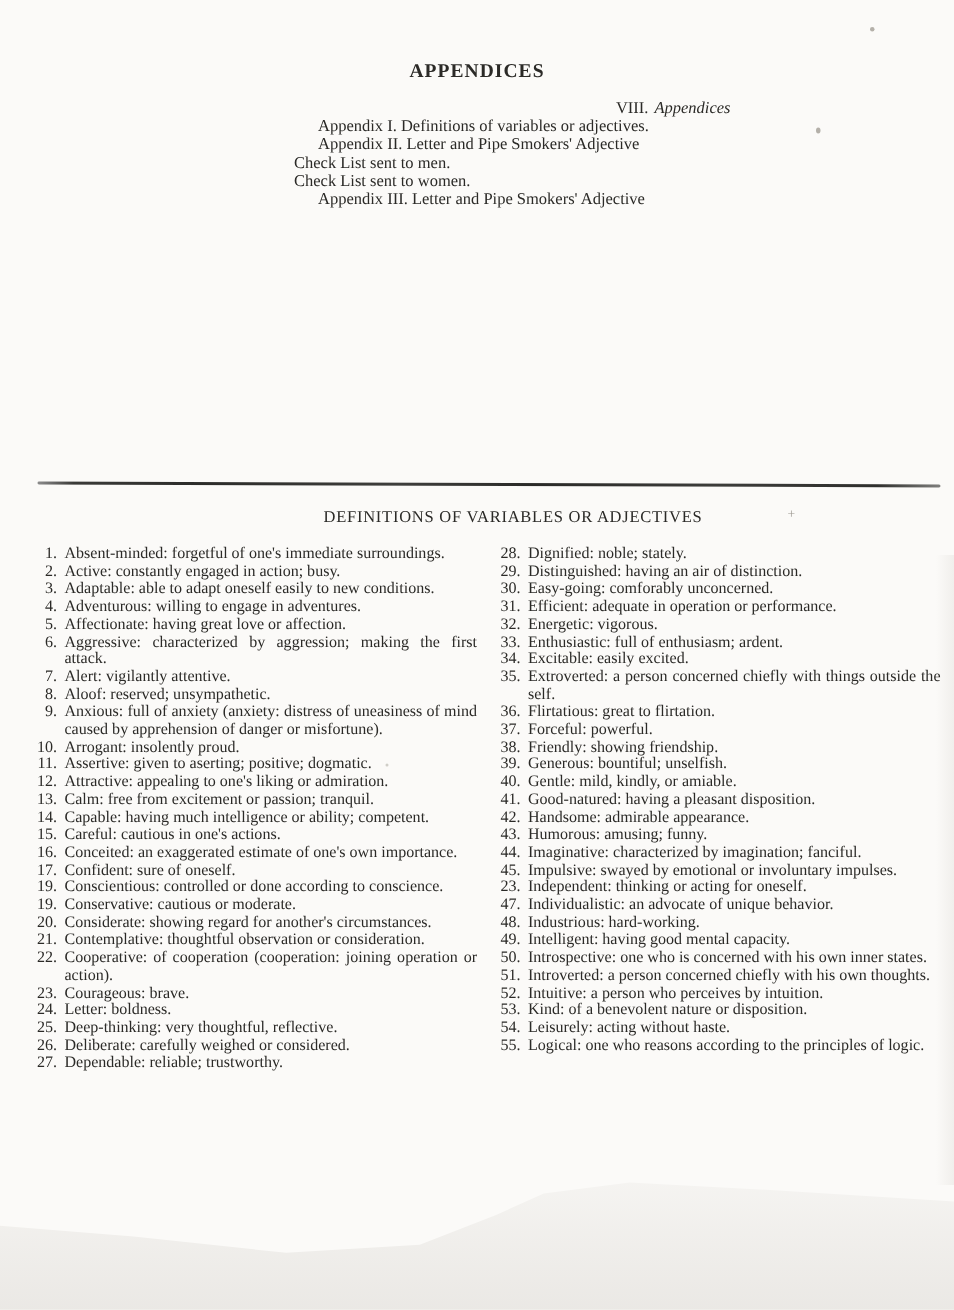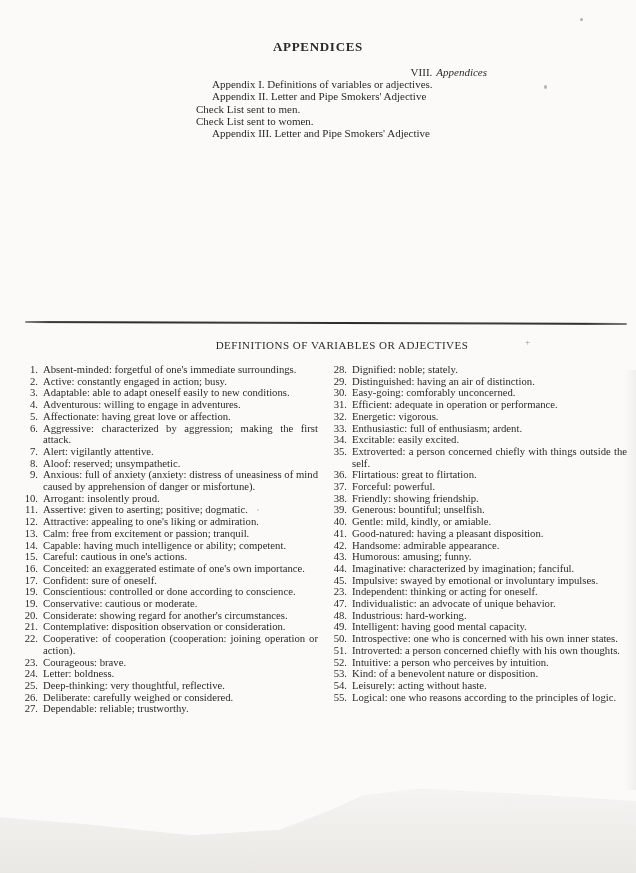--- a/index.html
+++ b/index.html
@@ -221,21 +221,21 @@
           <span class="txt">Conservative: cautious or moderate.</span>
         </li>
 
         <li>
           <span class="num">20.</span>
           <span class="txt">Considerate: showing regard for another's circumstances.</span>
         </li>
 
         <li>
           <span class="num">21.</span>
-          <span class="txt">Contemplative: disposition observation or consideration.</span>
+          <span class="txt">Contemplative: thoughtful observation or consideration.</span>
         </li>
 
         <li>
           <span class="num">22.</span>
           <span class="txt">Cooperative: of cooperation (cooperation: joining operation or action).</span>
         </li>
 
         <li>
           <span class="num">23.</span>
           <span class="txt">Courageous: brave.</span>

